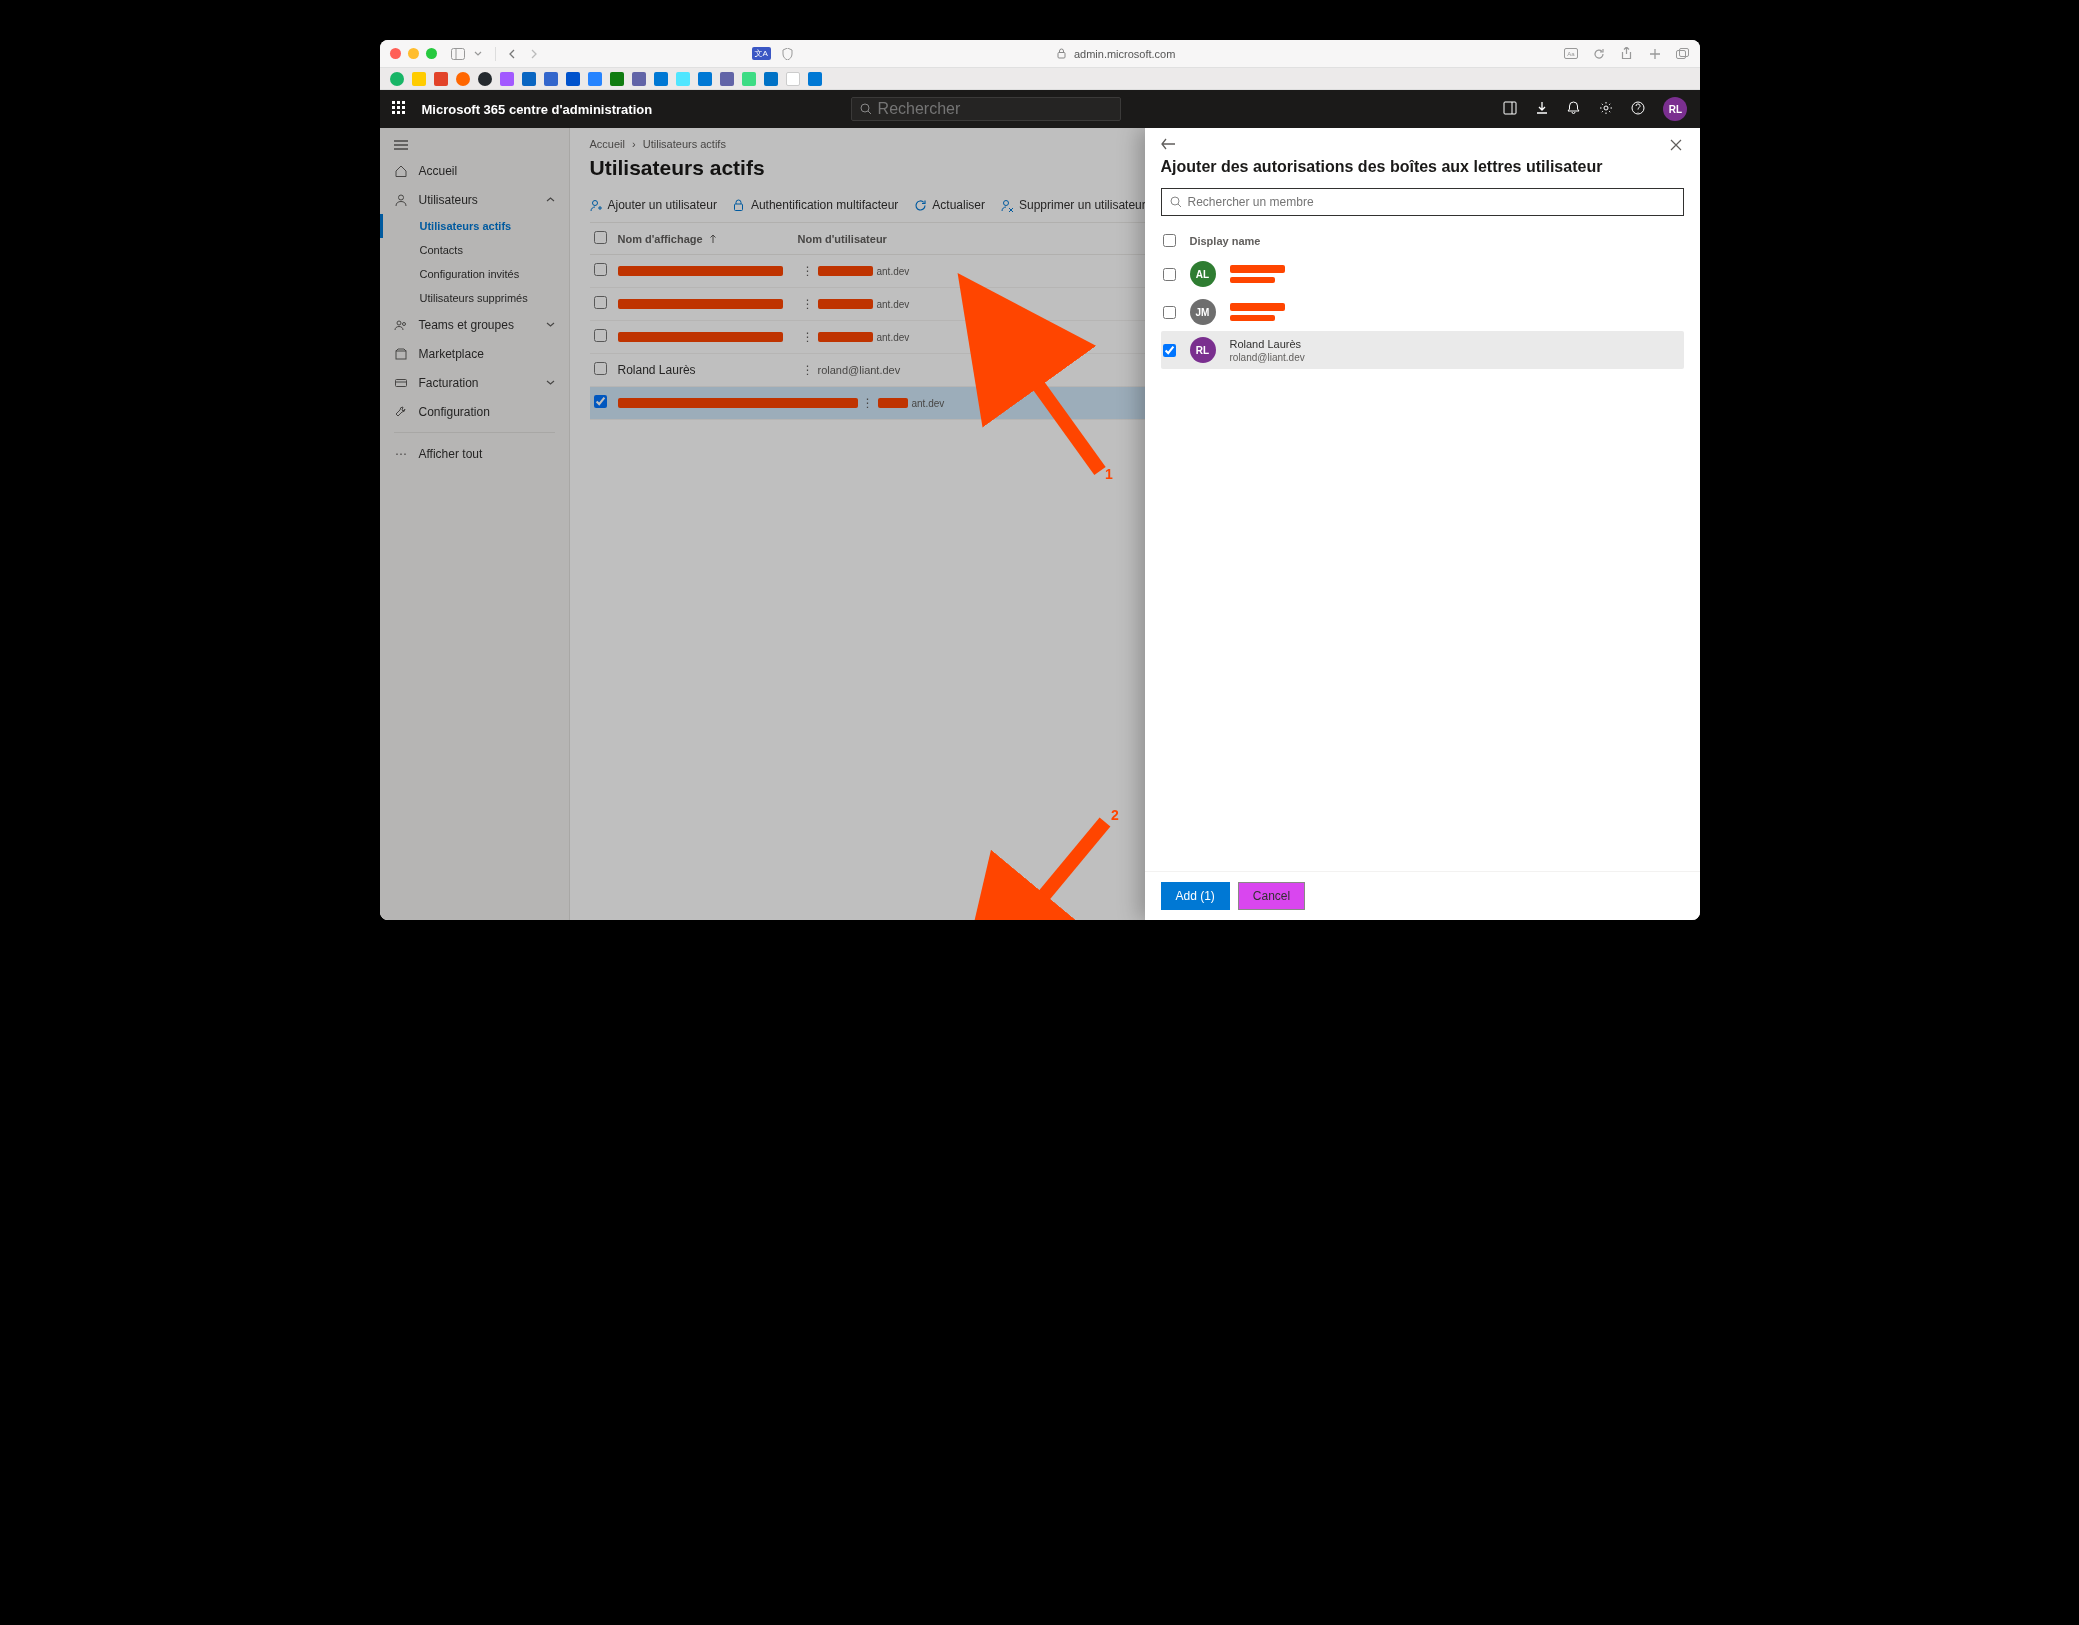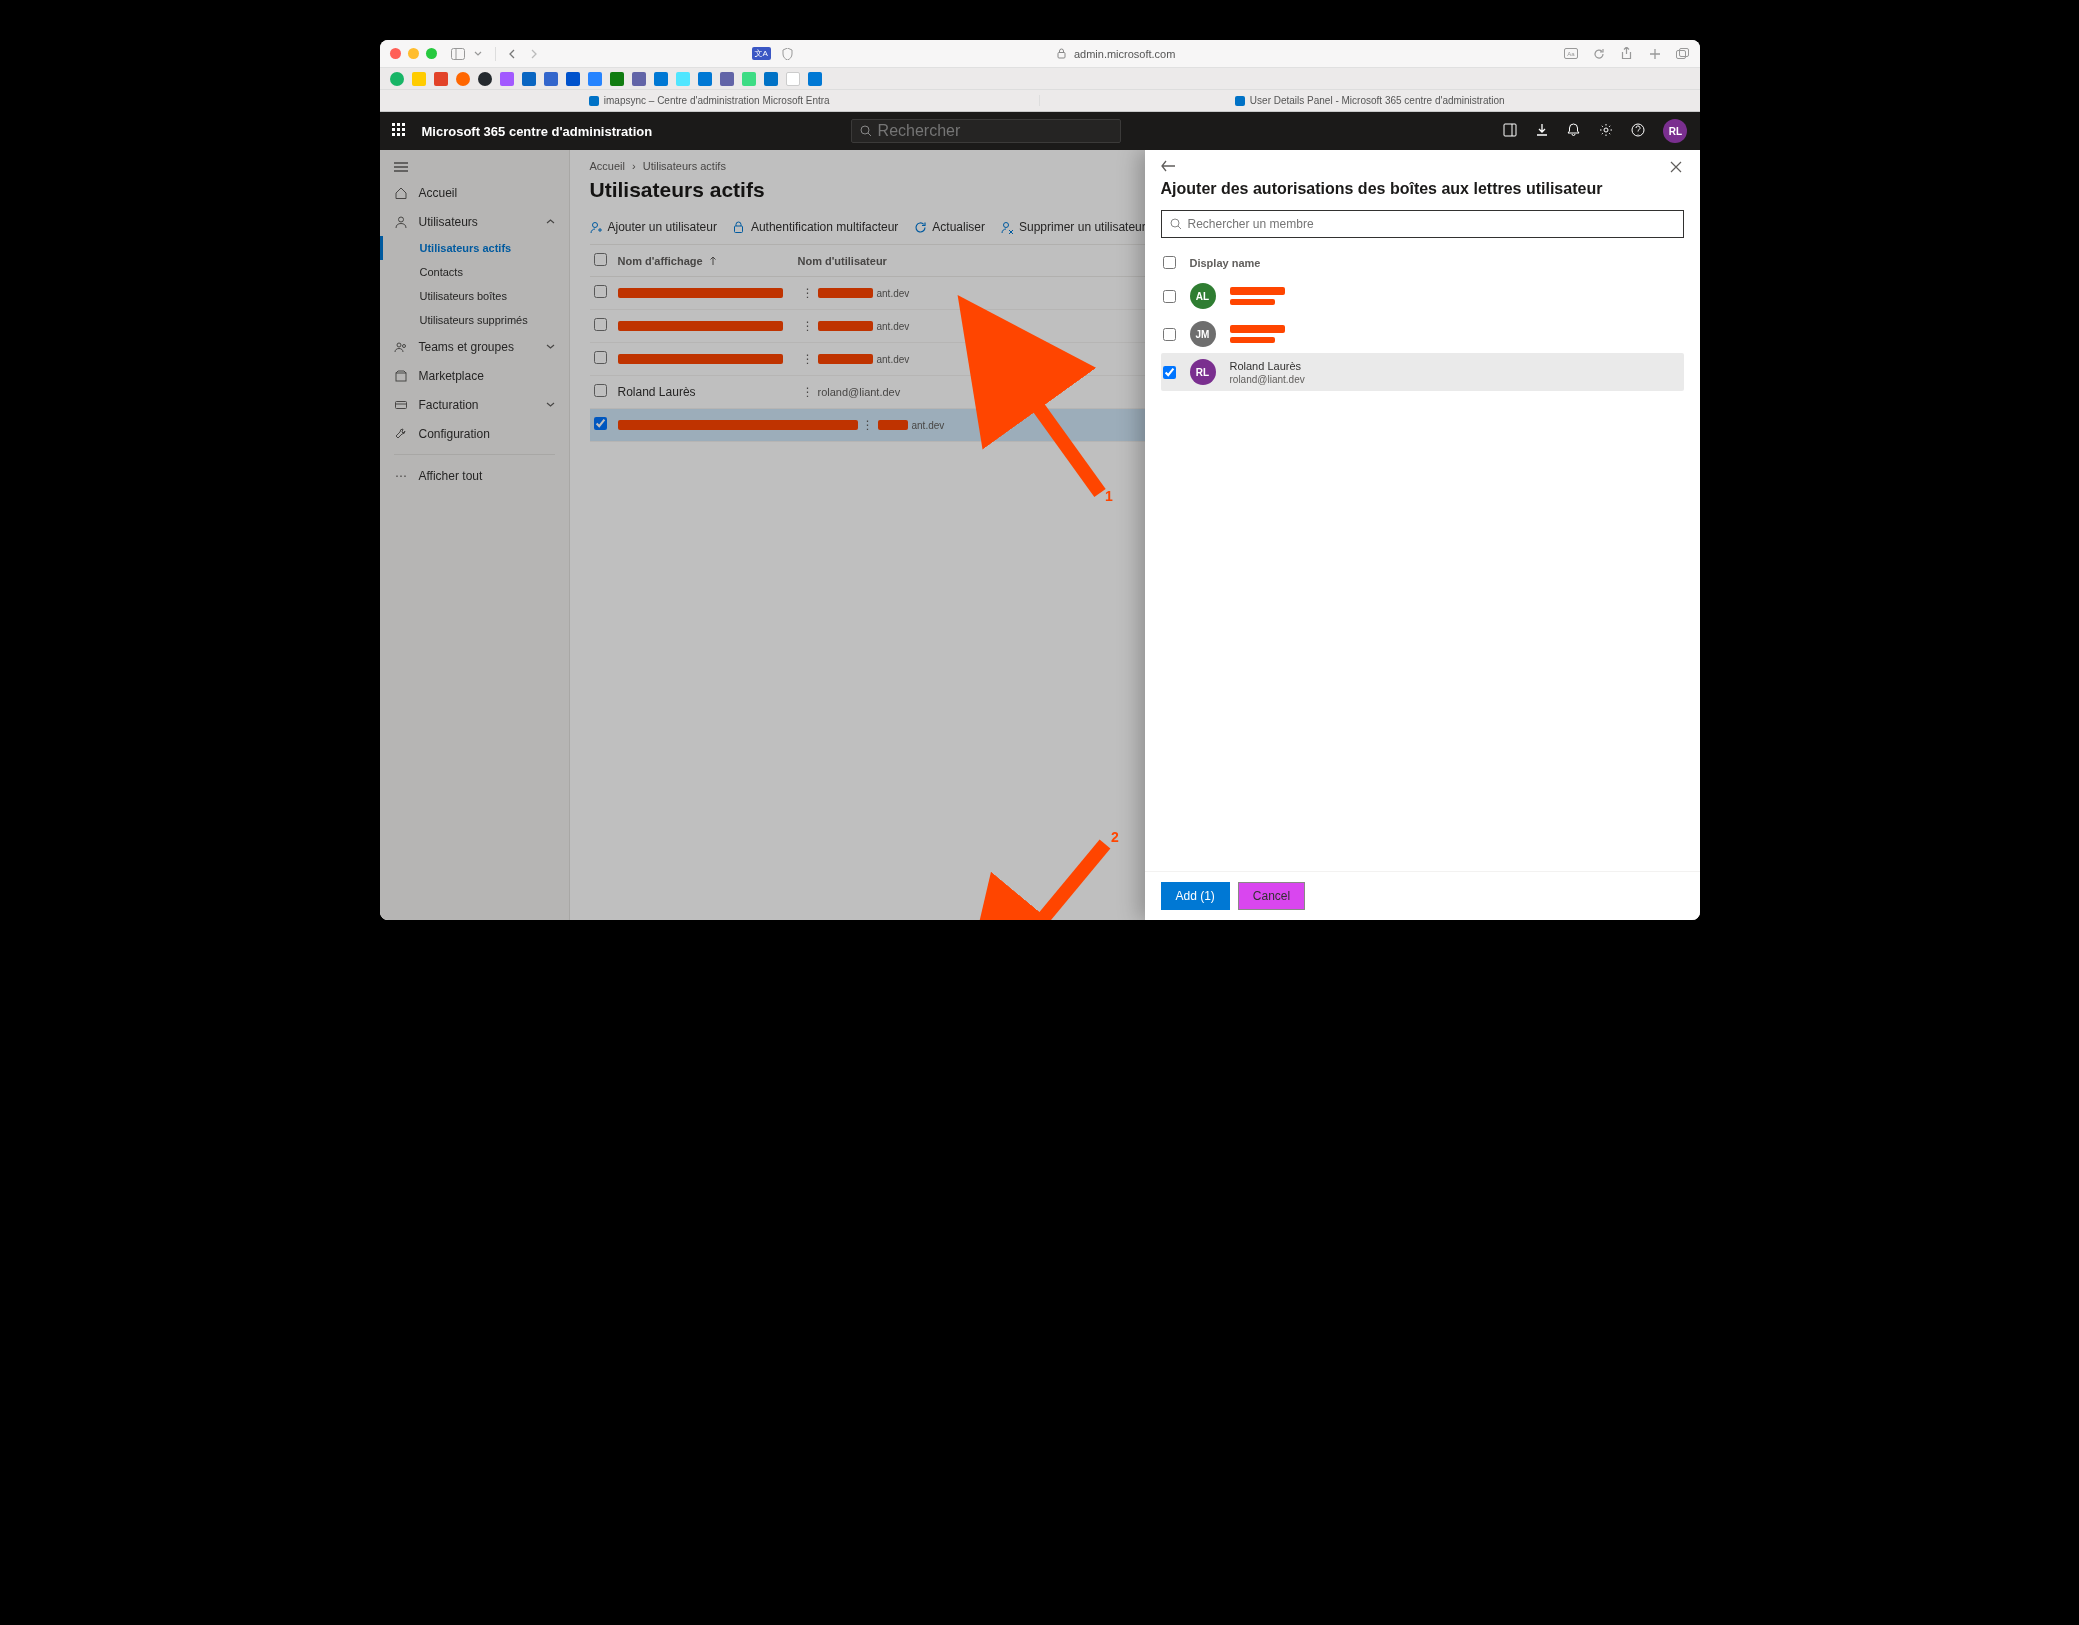--- a/index.html
+++ b/index.html
@@ -204,30 +204,20 @@
     <span class="bk" style="background:#0078d4"></span>
     <span class="bk" style="background:#50e6ff"></span>
     <span class="bk" style="background:#0078d4"></span>
     <span class="bk" style="background:#6264a7"></span>
     <span class="bk" style="background:#3ddc84"></span>
     <span class="bk" style="background:#0072c6"></span>
     <span class="bk" style="background:#fff;border:1px solid #ccc"></span>
     <span class="bk" style="background:#0078d4"></span>
   </div>
 
-  <div class="tabrow">
-    <div class="tab">
-      <span style="width:10px;height:10px;background:#0072c6;border-radius:2px"></span>
-      <span>imapsync – Centre d'administration Microsoft Entra</span>
-    </div>
-    <div class="tab">
-      <span style="width:10px;height:10px;background:#0072c6;border-radius:2px"></span>
-      <span>User Details Panel - Microsoft 365 centre d'administration</span>
-    </div>
-  </div>
 
   <div class="header">
     <div class="waffle">
       <span></span>
         <span></span>
         <span></span>
         <span></span>
         <span></span>
         <span></span>
         <span></span>
@@ -303,21 +293,21 @@
         <span>Utilisateurs</span>
         <span class="chev">
             <svg width="9" height="9" viewBox="0 0 9 9">
               <path d="M1 6l3.5-3L8 6" fill="none" stroke="#605e5c" stroke-width="1.2"></path>
             </svg>
           </span>
       </div>
       <div class="sub">
         <div class="subitem active">Utilisateurs actifs</div>
         <div class="subitem">Contacts</div>
-        <div class="subitem">Utilisateurs boîtes</div>
+        <div class="subitem">Configuration invités</div>
         <div class="subitem">Utilisateurs supprimés</div>
       </div>
       <div class="item">
         <span class="icn">
             <svg width="14" height="14" viewBox="0 0 14 14">
               <circle cx="5" cy="5" r="2" fill="none" stroke="#605e5c"></circle>
               <circle cx="10" cy="6" r="1.5" fill="none" stroke="#605e5c"></circle>
               <path d="M1 12c0-2 1.5-3.5 4-3.5s4 1.5 4 3.5" fill="none" stroke="#605e5c"></path>
             </svg>
           </span>

